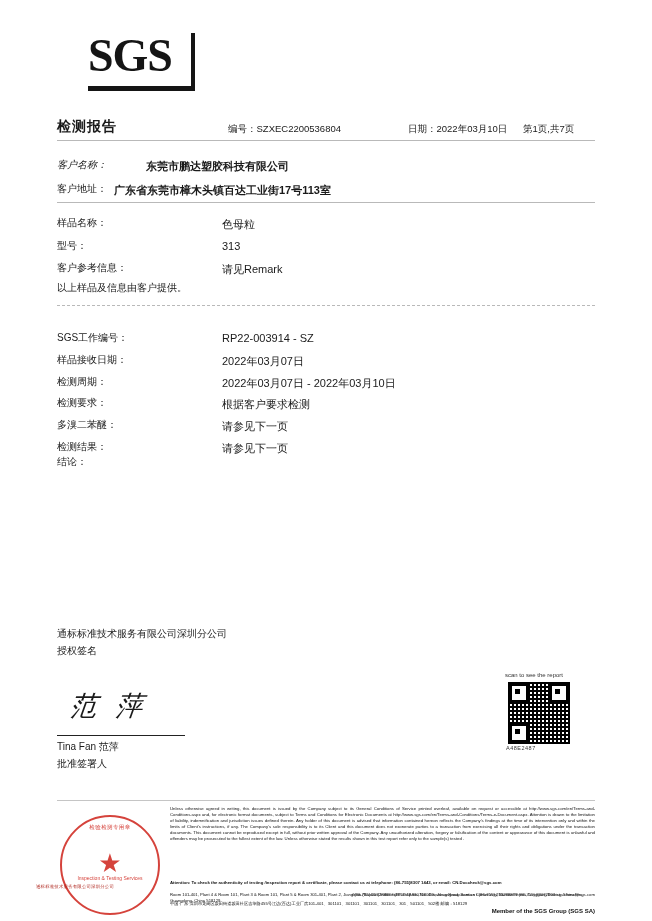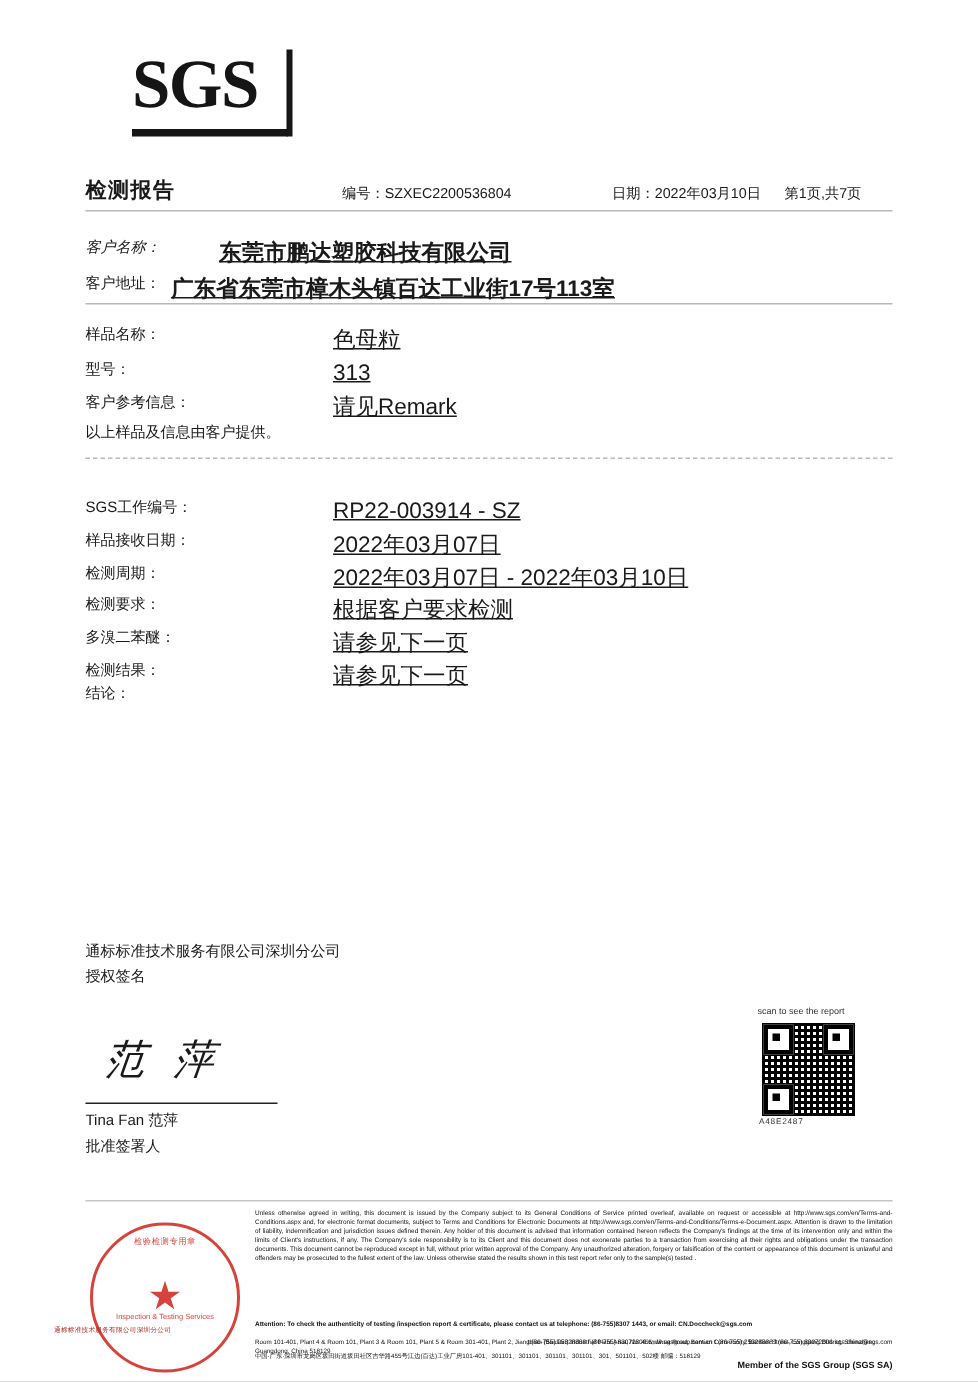--- a/index.html
+++ b/index.html
@@ -8,21 +8,21 @@
     background: #ffffff;
   }
   body {
     font-family: "Liberation Sans", sans-serif;
     color: #1a1a1a;
   }
   .page {
     position: relative;
     width: 652px;
     height: 921px;
-    background: #737373;
+    background: #6d28d9;
     overflow: hidden;
   }
   .sheet {
     position: absolute;
     left: 0; top: 0;
     width: 652px; height: 921px;
     background: #fff;
   }
 
   
@@ -97,24 +97,23 @@
 
   
   .field-label {
     position: absolute;
     font-size: 10px;
     color: #1a1a1a;
     white-space: nowrap;
   }
   .field-value {
     position: absolute;
-    font-size: 15px;
+    font-size: 11px;
     color: #1a1a1a;
     white-space: nowrap;
-    text-decoration: underline;
   }
   .field-value.bold {
     font-weight: bold;
   }
   .field-note {
     position: absolute;
     font-size: 10px;
   }
   .conclusion {
     position: absolute;

